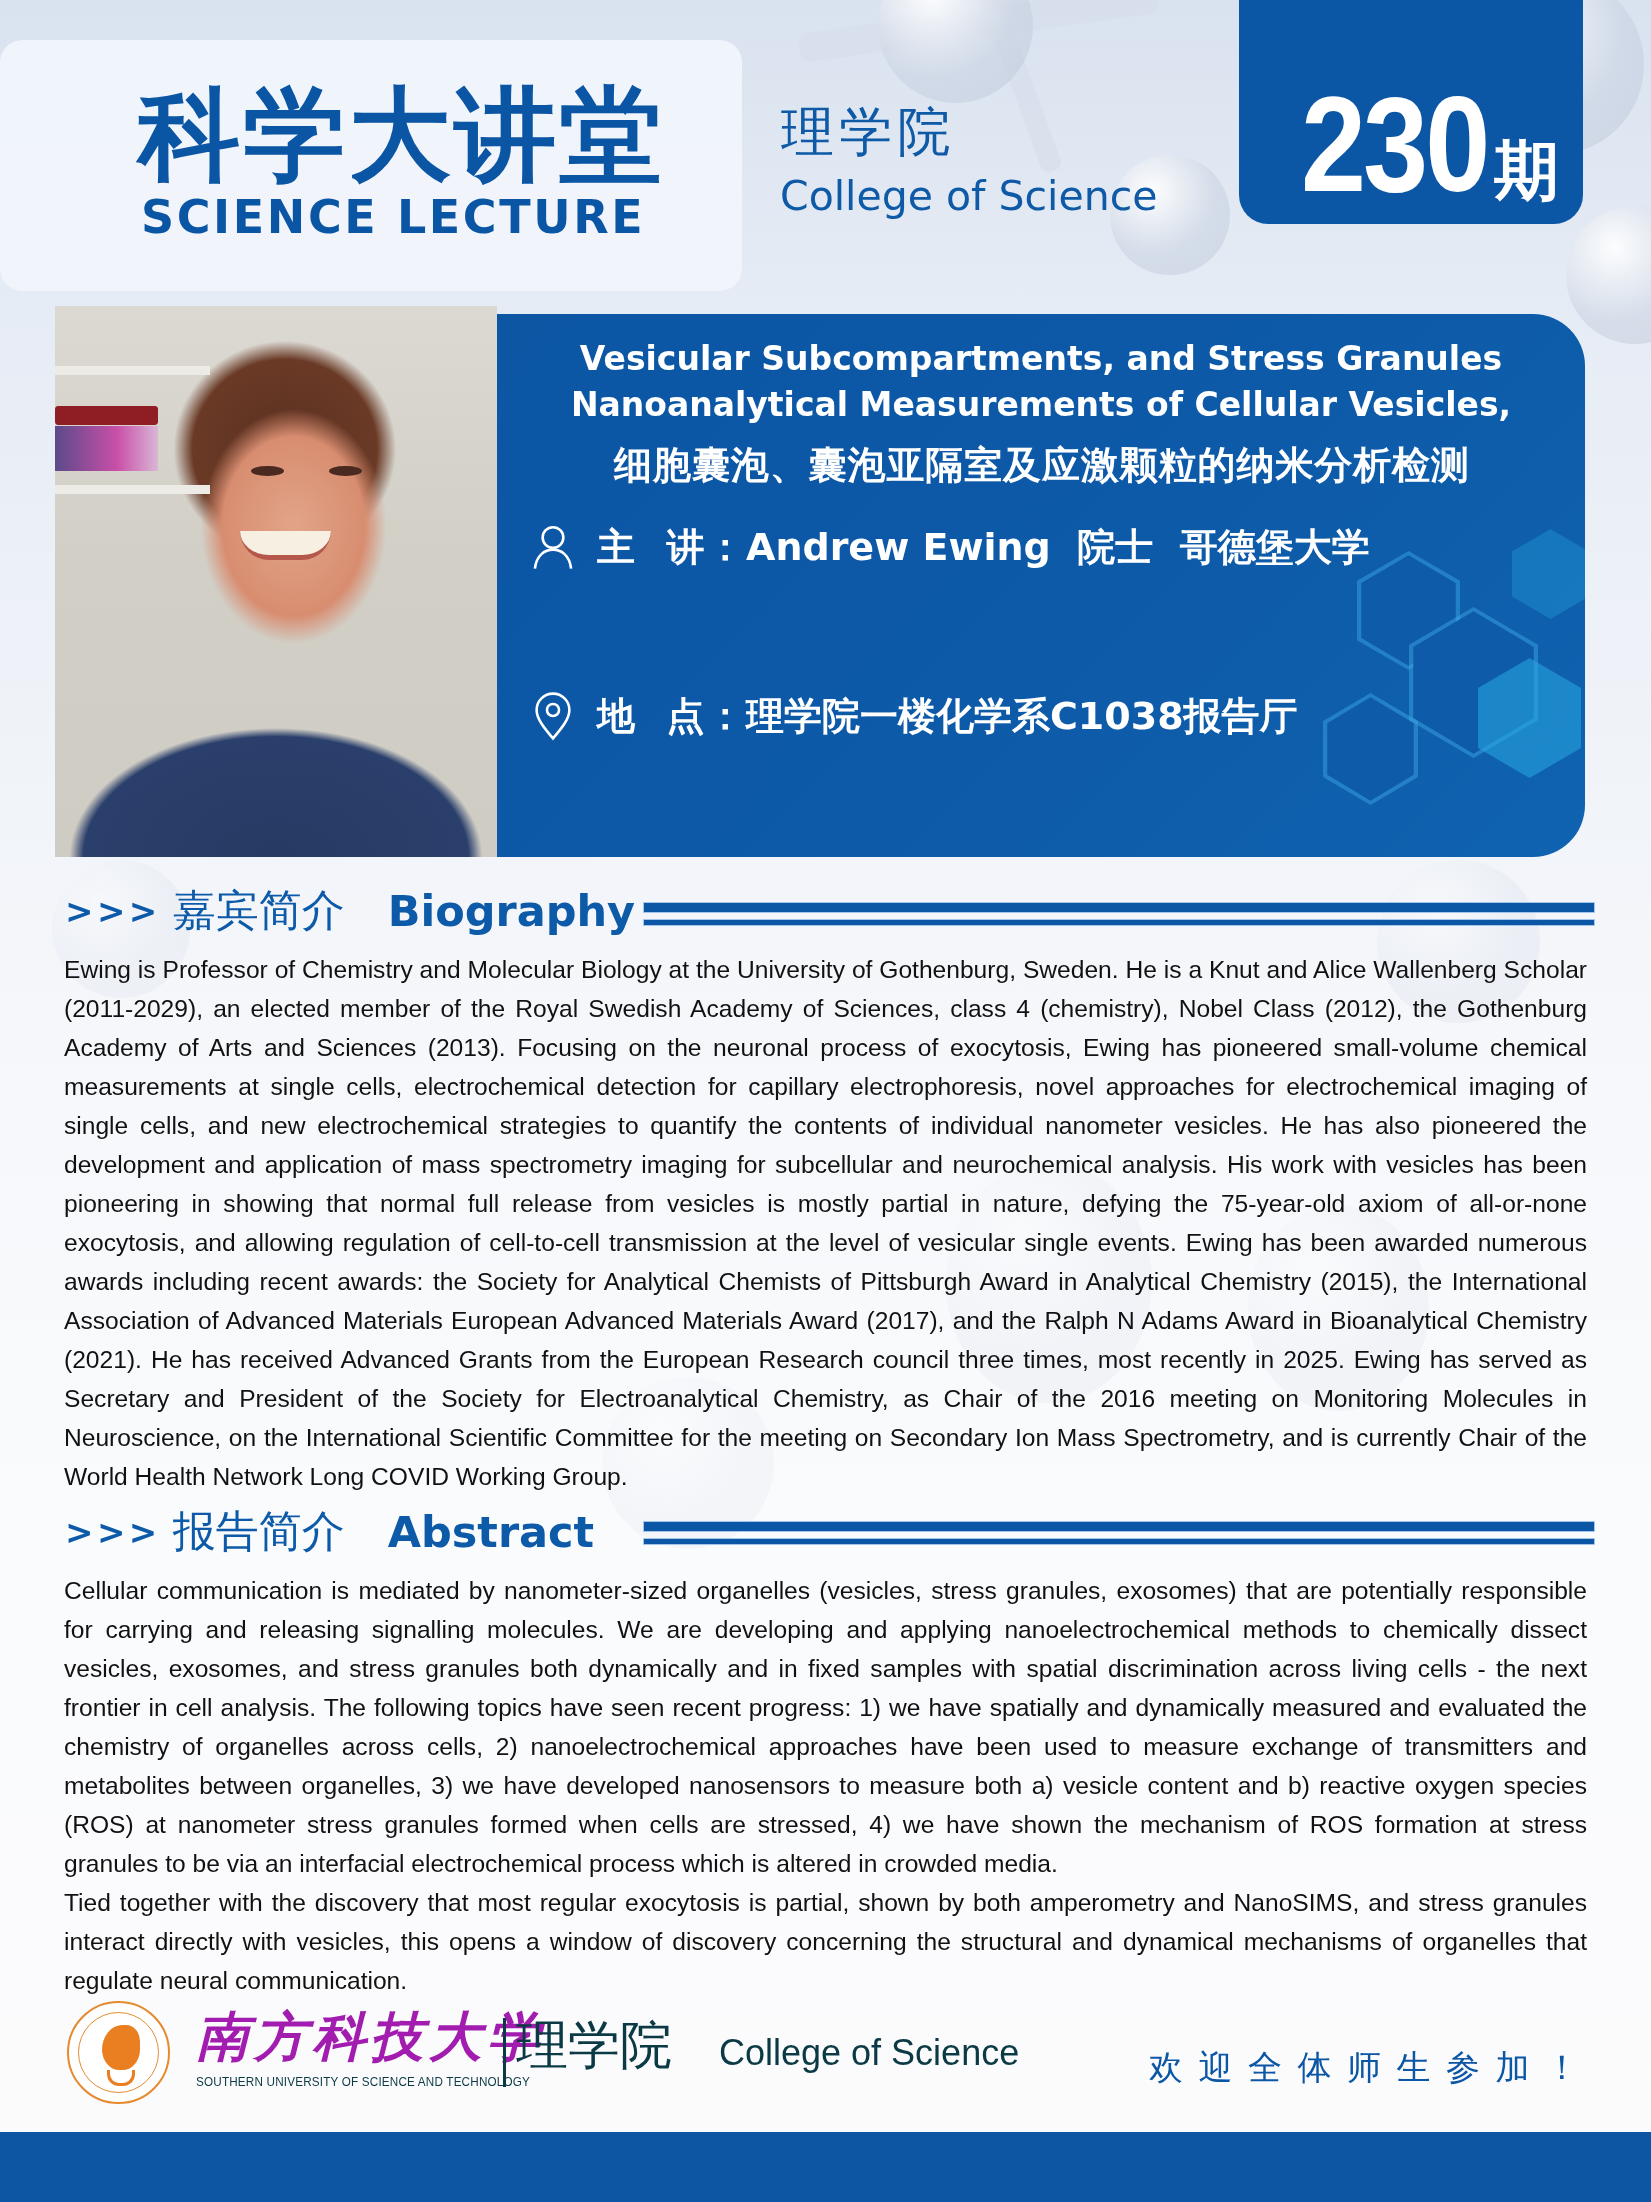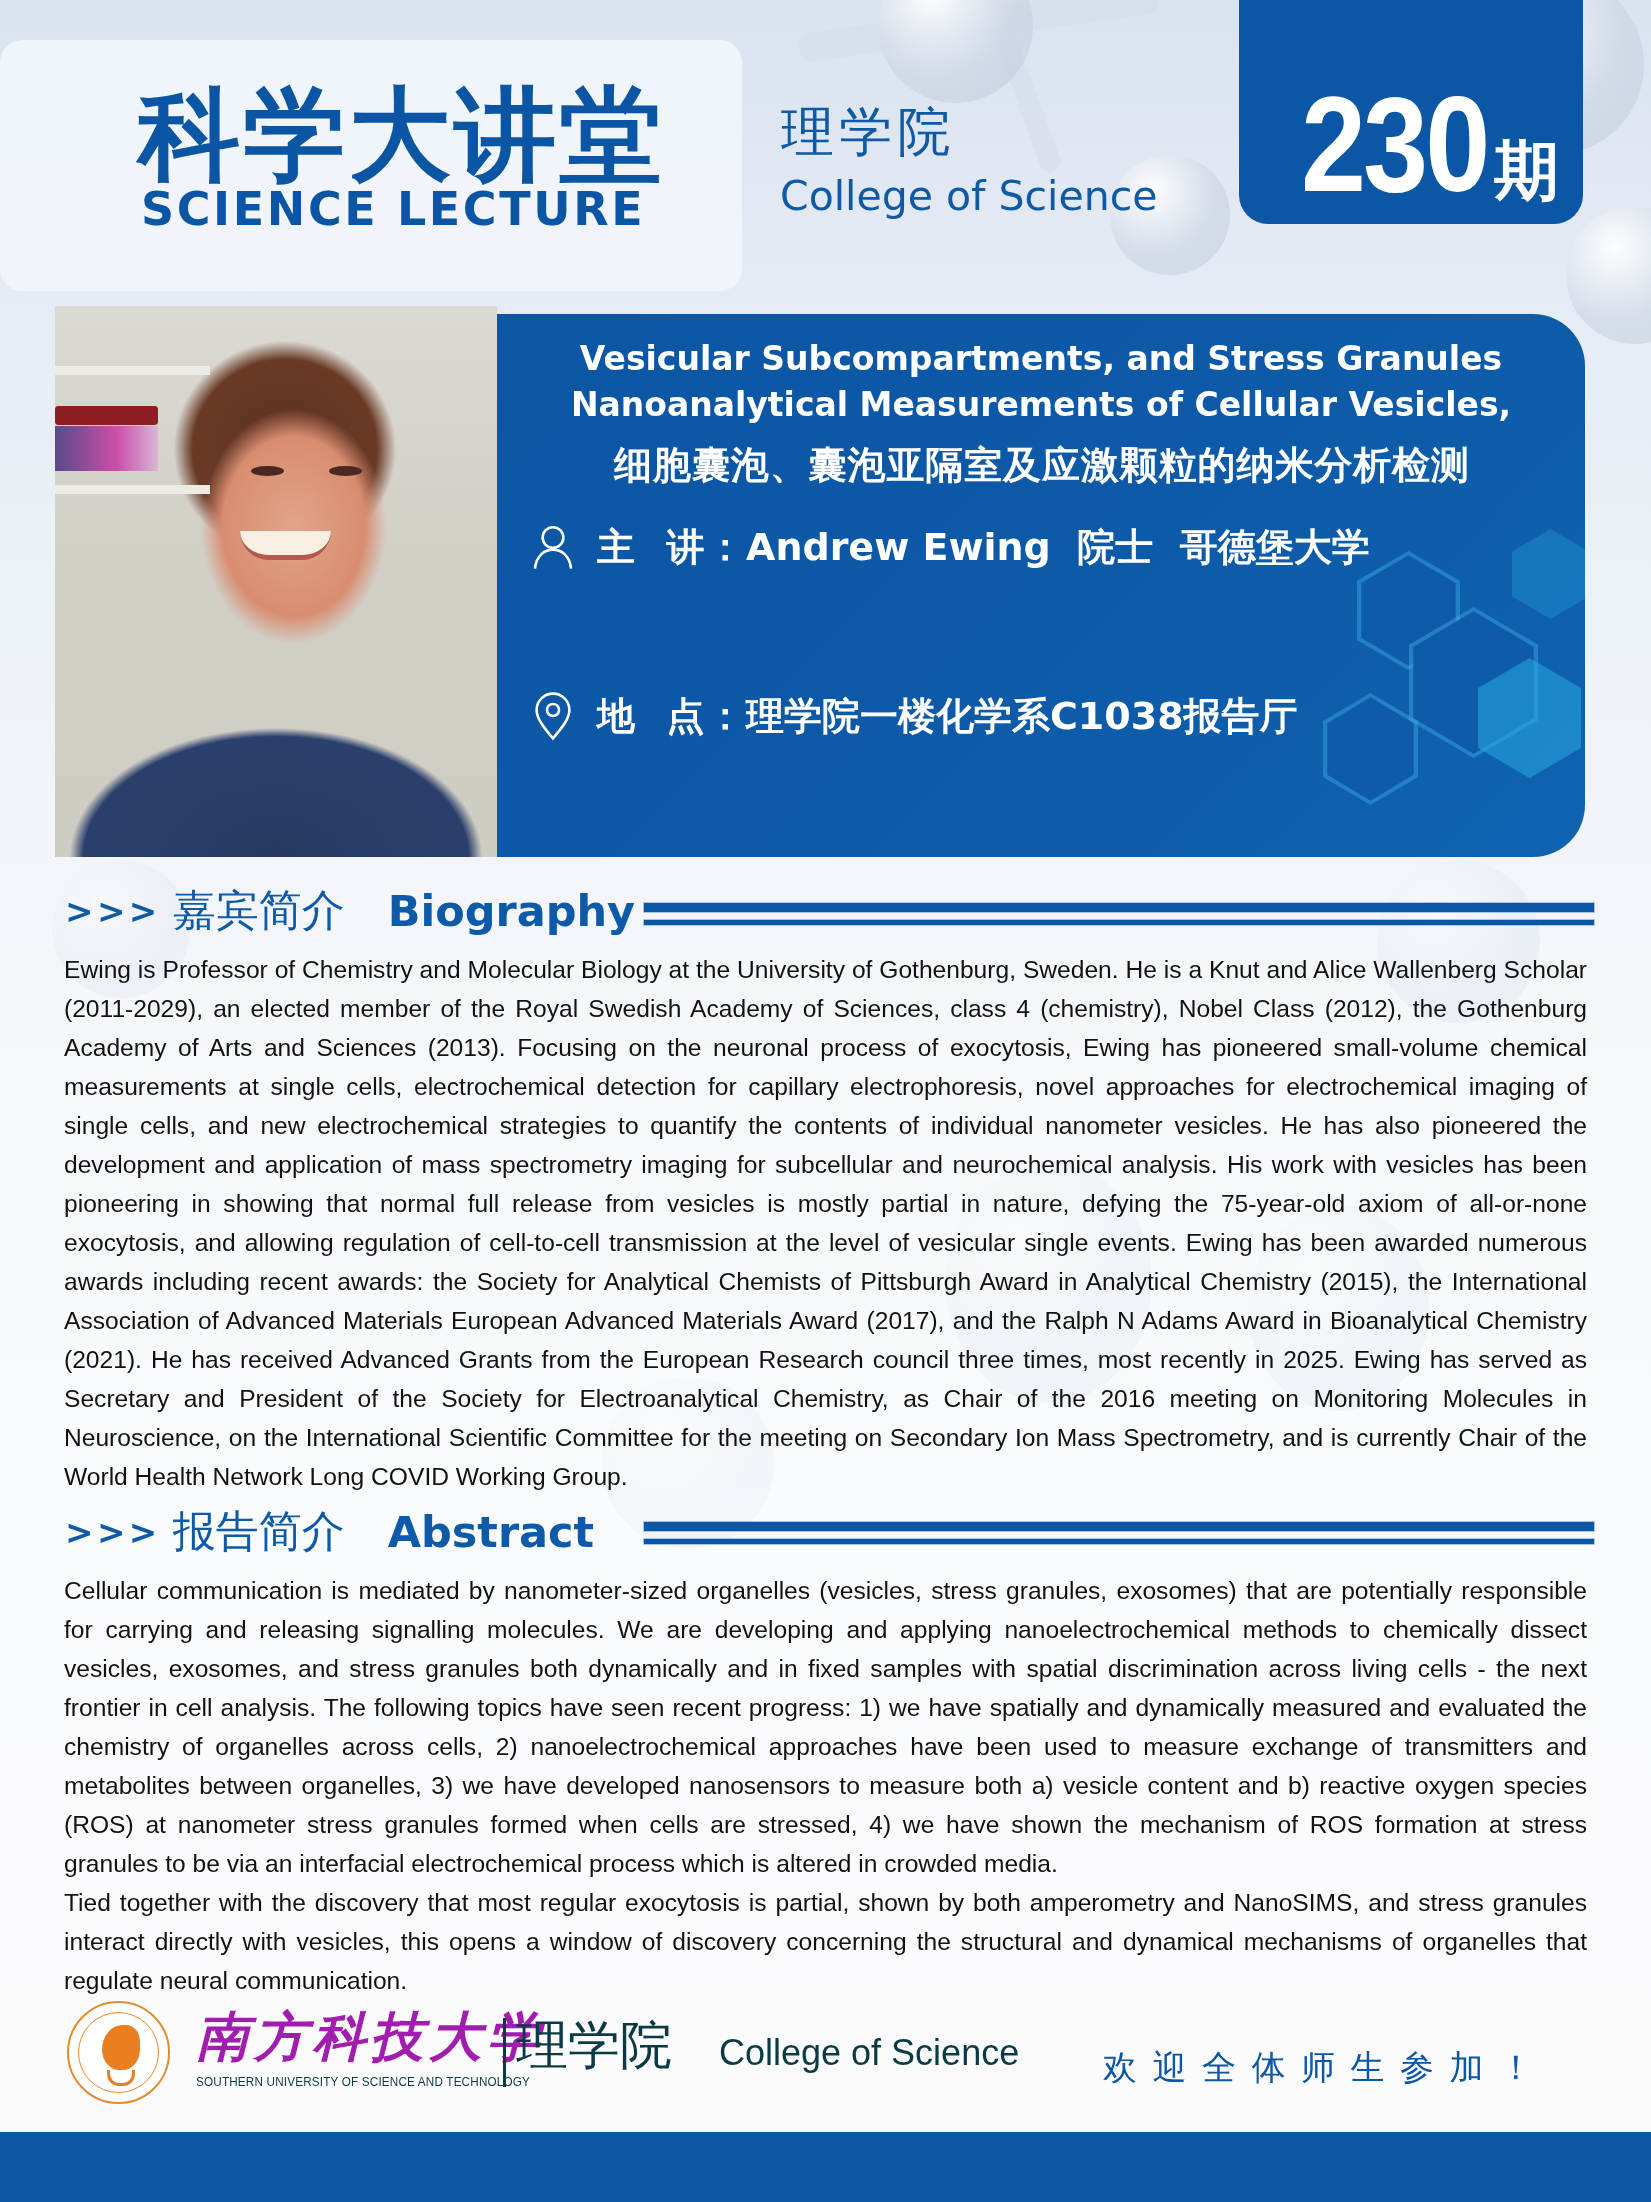--- a/index.html
+++ b/index.html
@@ -20,21 +20,21 @@
   .brand-box {
     position: absolute; left: 0; top: 40px; width: 742px; height: 251px;
     background: rgba(242,246,252,0.88); border-radius: 22.4px;
   }
   .brand-cn {
     position: absolute; left: 138px; top: 79px; width: 568px;
     font-family: "DejaVu Sans", sans-serif; font-weight: bold;
     font-size: 102px; line-height: 112px; letter-spacing: 3.4px; color: #0b56a4;
   }
   .brand-en {
-    position: absolute; left: 141px; top: 183px; width: 568px;
+    position: absolute; left: 141px; top: 191px; width: 568px;
     font-family: "DejaVu Sans", sans-serif; font-weight: bold;
     font-size: 46px; line-height: 52px; letter-spacing: 2.6px; color: #0b56a4;
   }
   .college-cn {
     position: absolute; left: 781px; top: 102px;
     font-family: "DejaVu Sans", sans-serif; font-size: 53px; line-height: 60px; color: #0e5aa6; letter-spacing: 5.2px;
   }
   .college-en {
     position: absolute; left: 780px; top: 172px;
     font-family: "DejaVu Sans", sans-serif; font-size: 41px; line-height: 48px; color: #0e5aa6;
@@ -119,21 +119,21 @@
     border: 2.6px solid #e58a2e; background: #fff;
   }
   .footer-logo::before { content: ""; position: absolute; inset: 8.6px; border-radius: 50%; border: 1.7px solid #e58a2e; }
   .footer-logo .flame { position: absolute; left: 33px; top: 22.4px; width: 38px; height: 45px; background: #ea7f22; border-radius: 60% 40% 50% 50%; }
   .footer-logo .cup { position: absolute; left: 38px; top: 67px; width: 27.5px; height: 15.5px; border: 3.4px solid #ea7f22; border-top: none; border-radius: 0 0 12px 12px; }
   .sustech-cn { position: absolute; left: 196px; top: 2006px; font-family: "DejaVu Serif", serif; font-weight: bold; font-style: italic; font-size: 53px; line-height: 60px; color: #a21caf; letter-spacing: 5.2px; }
   .sustech-en { position: absolute; left: 196px; top: 2074px; font-family: "Liberation Sans", sans-serif; font-size: 13px; color: #0b3a45; letter-spacing: 0.2px; transform: scaleX(0.9); transform-origin: left; }
   .footer-divider { position: absolute; left: 503px; top: 2018px; width: 2.6px; height: 69px; background: #0b3a45; }
   .footer-college-cn { position: absolute; left: 516px; top: 2018px; font-family: "DejaVu Sans", sans-serif; font-size: 52px; line-height: 55px; color: #0b3a45; }
   .footer-college-en { position: absolute; left: 583px; top: 2031px; font-family: "Liberation Sans", sans-serif; font-size: 36px; line-height: 43px; color: #0b3a45; margin-left: 136px; left: 583px; }
-  .welcome { position: absolute; left: 1103px; top: 2046px; font-family: "DejaVu Sans", sans-serif; font-size: 34px; line-height: 43px; color: #0c57a5; letter-spacing: 15.5px; }
+  .welcome { position: absolute; left: 1149px; top: 2046px; font-family: "DejaVu Sans", sans-serif; font-size: 34px; line-height: 43px; color: #0c57a5; letter-spacing: 15.5px; }
   .bottom-bar { position: absolute; left: 0; right: 0; top: 2132px; height: 71px; background: #0c56a4; }
 </style>
 </head>
 <body>
 
 <div class="bg-deco">
   <div class="stick" style="left:800px;top:34px;width:361px;height:29px;transform:rotate(-8deg);"></div>
   <div class="stick" style="left:989px;top:-17px;width:189px;height:20.6px;transform:rotate(70deg);"></div>
   <div class="ball" style="left:878px;top:-52px;width:155px;height:155px;"></div>
   <div class="ball" style="left:1110px;top:155px;width:120px;height:120px;"></div>

